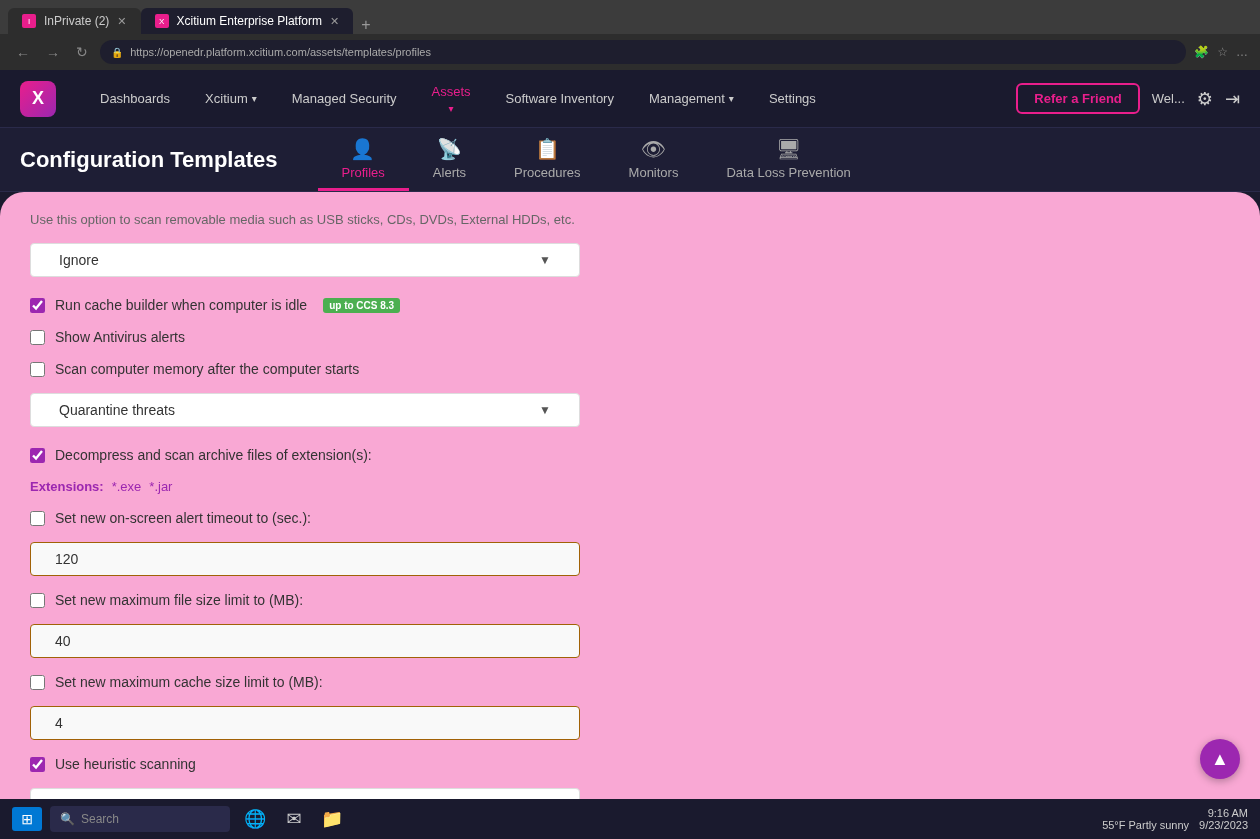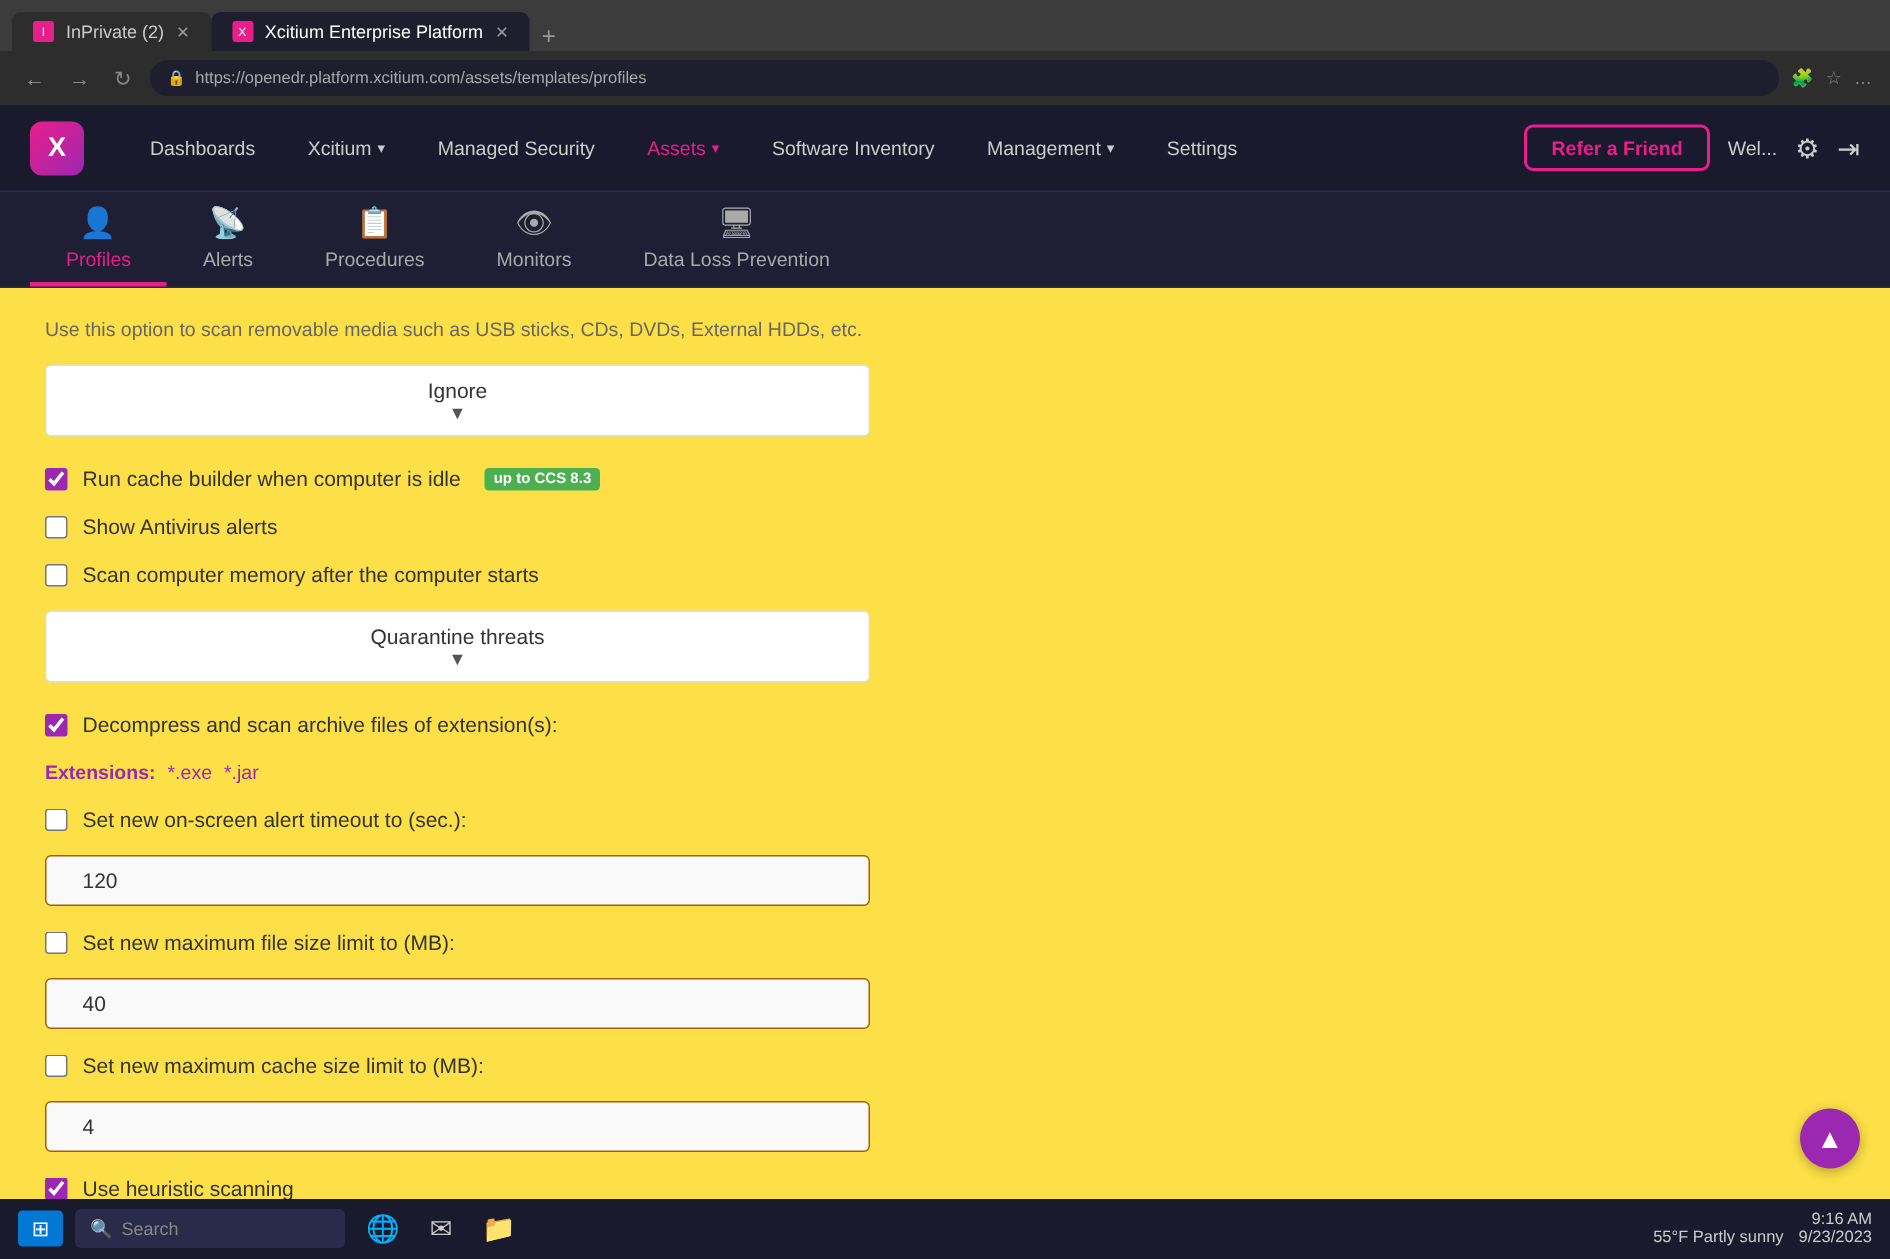--- a/index.html
+++ b/index.html
@@ -21,43 +21,43 @@
     .browser-actions { display: flex; gap: 8px; color: #888; font-size: 12px; }
 
     
     .app { background: #1a1a2e; height: calc(839px - 70px); }
 
     
     .top-nav { background: #1a1a2e; height: 58px; display: flex; align-items: center; padding: 0 20px; gap: 32px; border-bottom: 1px solid #2a2a4a; }
     .brand-logo { width: 36px; height: 36px; background: linear-gradient(135deg, #e91e8c, #9c27b0); border-radius: 8px; display: flex; align-items: center; justify-content: center; font-size: 18px; color: white; font-weight: bold; flex-shrink: 0; }
     .nav-items { display: flex; align-items: center; gap: 11px; flex: 1; }
     .nav-item { color: #ccc; font-size: 13px; padding: 6px 12px; border-radius: 4px; cursor: pointer; display: flex; align-items: center; gap: 4px; white-space: nowrap; }
-    .nav-item.active { color: #e91e8c; }
+    .nav-item.active { color: #e91e8c; flex-direction: column; }
     .nav-item .chevron { font-size: 10px; }
     .nav-right { display: flex; align-items: center; gap: 12px; margin-left: auto; }
     .refer-btn { background: transparent; border: 2px solid #e91e8c; color: #e91e8c; padding: 6px 16px; border-radius: 6px; font-size: 13px; cursor: pointer; font-weight: 600; }
     .nav-icon-btn { color: #ccc; font-size: 18px; cursor: pointer; }
     .welcome-text { color: #ccc; font-size: 13px; }
 
     
     .secondary-nav { background: #1e1e35; height: 64px; display: flex; align-items: stretch; padding: 0 20px; border-bottom: 1px solid #2a2a4a; }
     .page-title { display: flex; align-items: center; color: white; font-size: 22px; font-weight: 600; padding-right: 40px; white-space: nowrap; }
     .sec-nav-tabs { display: flex; align-items: stretch; gap: 0; }
     .sec-tab { display: flex; flex-direction: column; align-items: center; justify-content: center; padding: 0 24px; color: #aaa; font-size: 13px; cursor: pointer; gap: 4px; border-bottom: 3px solid transparent; }
     .sec-tab.active { color: #e91e8c; border-bottom-color: #e91e8c; }
     .sec-tab-icon { font-size: 20px; }
 
     
-    .main-content { background: #fde047; height: calc(839px - 70px - 58px - 64px); overflow-y: auto; padding: 20px 30px; }
+    .main-content { background: #f9a8d4; height: calc(839px - 70px - 58px - 64px); overflow-y: auto; padding: 20px 30px; border-radius: 24px; }
 
     .hint-text { color: #666; font-size: 13px; margin-bottom: 16px; }
 
     
     .dropdown-row { margin-bottom: 20px; }
-    .dropdown { background: white; border: 1px solid #ddd; border-radius: 4px; padding: 8px 28px; width: 550px; display: flex; align-items: center; justify-content: space-between; cursor: pointer; font-size: 14px; color: #333; flex-direction: column; }
+    .dropdown { background: white; border: 1px solid #ddd; border-radius: 4px; padding: 8px 28px; width: 550px; display: flex; align-items: center; justify-content: space-between; cursor: pointer; font-size: 14px; color: #333; }
     .dropdown .chevron-down { color: #555; font-size: 12px; }
 
     
     .checkbox-item { display: flex; align-items: center; gap: 10px; margin-bottom: 16px; font-size: 14px; color: #333; }
     .checkbox-item input[type="checkbox"] { width: 15px; height: 15px; cursor: pointer; accent-color: #9c27b0; }
     .badge { background: #4caf50; color: white; font-size: 10px; padding: 2px 6px; border-radius: 3px; margin-left: 6px; font-weight: 600; }
 
     
     .extensions-row { display: flex; align-items: flex-start; gap: 8px; margin-bottom: 16px; }
     .ext-label { color: #9c27b0; font-size: 13px; font-weight: 600; cursor: pointer; }
@@ -142,20 +142,21 @@
     </div>
     <div class="nav-right">
       <button class="refer-btn">Refer a Friend</button>
       <span class="welcome-text">Wel...</span>
       <span class="nav-icon-btn">⚙</span>
       <span class="nav-icon-btn">⇥</span>
     </div>
   </nav>
 
   <div class="secondary-nav">
+    <div class="page-title">Configuration Templates</div>
     <div class="sec-nav-tabs">
       <div class="sec-tab active">
         <span class="sec-tab-icon">👤</span>
         <span>Profiles</span>
       </div>
       <div class="sec-tab">
         <span class="sec-tab-icon">📡</span>
         <span>Alerts</span>
       </div>
       <div class="sec-tab">

